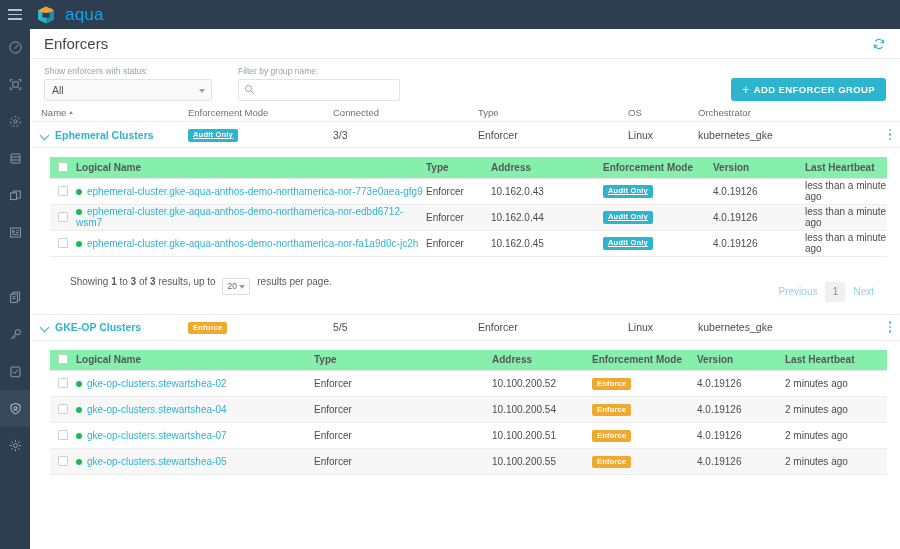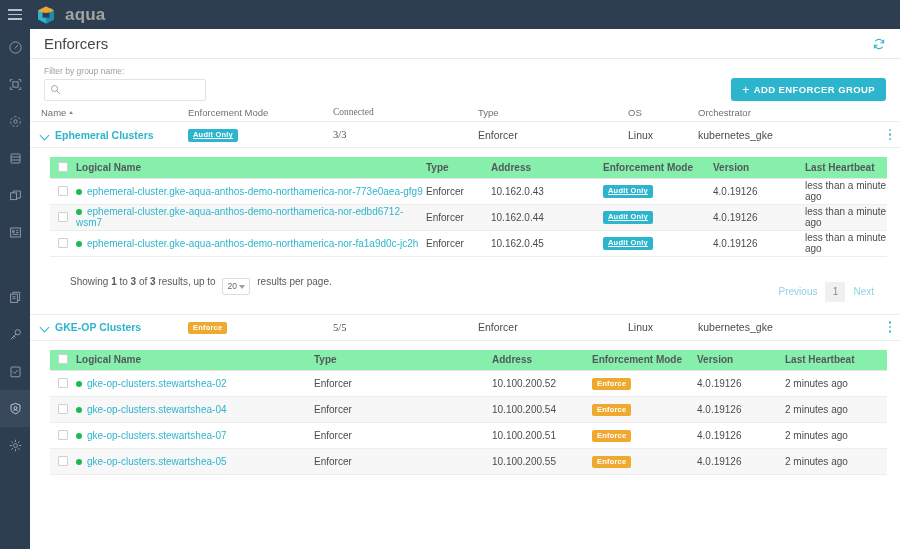--- a/index.html
+++ b/index.html
@@ -15,22 +15,22 @@
     position: absolute; top: 0; left: 0; width: 900px; height: 29px;
     background: #2c3e50; display: flex; align-items: center;
   }
   .hamburger {
     width: 30px; height: 29px; display: flex; flex-direction: column;
     justify-content: center; align-items: center; gap: 3px; cursor: pointer;
   }
   .hamburger span { display: block; width: 14px; height: 1.5px; background: #b9c2cb; }
   .logo-mark { width: 20px; height: 20px; margin-left: 6px; position: relative; }
   .brand-name {
-    color: #a3a3a3; font-size: 17px; margin-left: 9px; letter-spacing: .2px;
-    font-weight: 700;
+    color: #0ea5e9; font-size: 17px; margin-left: 9px; letter-spacing: .2px;
+    font-weight: 400;
   }
 
   
   .rail {
     position: absolute; top: 29px; left: 0; width: 30px; height: 520px;
     background: #2c3e50;
   }
   .rail-item {
     width: 30px; height: 37px; display: flex; align-items: center;
     justify-content: center; cursor: pointer;
@@ -83,21 +83,21 @@
   .add-btn .plus { font-size: 12px; font-weight: 400; line-height: 1; }
 
   
   .outer-head {
     margin-top: 2px; height: 18px; display: flex; align-items: center;
     font-size: 9.5px; color: #6b7076; padding: 0 8px 0 8px; position: relative;
   }
   .outer-head > div, .outer-row > div { flex: none; }
   .c-name { width: 150px; padding-left: 3px; }
   .c-mode { width: 145px; }
-  .c-conn { width: 145px; font-family: Liberation Serif, serif; }
+  .c-conn { width: 145px; }
   .c-type { width: 150px; }
   .c-os   { width: 70px; }
   .c-orch { width: 150px; }
   .sort-caret {
     display: inline-block; margin-left: 3px;
     border-left: 2.5px solid transparent; border-right: 2.5px solid transparent;
     border-bottom: 3.5px solid #8a8f95; vertical-align: 2px;
   }
 
   .outer-row {
@@ -288,20 +288,27 @@
     <div class="refresh-btn">
       <svg width="14" height="14" viewBox="0 0 20 20" fill="none" stroke="#2eb5ce" stroke-width="1.6">
         <path d="M16.2 8.2A6.4 6.4 0 005.2 5.6" stroke-linecap="round"></path>
         <path d="M3.8 11.8a6.4 6.4 0 0011 2.6" stroke-linecap="round"></path>
         <path d="M16.6 4.2v4h-4M3.4 15.8v-4h4" stroke-linecap="round" stroke-linejoin="round"></path>
       </svg>
     </div>
   </div>
 
   <div class="filters">
+    <div>
+      <label class="field-label">Show enforcers with status:</label>
+      <div class="select-wrap">
+        <div class="fake-select">All</div>
+        <span class="caret"></span>
+      </div>
+    </div>
     <div>
       <label class="field-label">Filter by group name:</label>
       <div class="search-wrap">
         <span class="search-ico">
           <svg width="11" height="11" viewBox="0 0 16 16" fill="none" stroke="#9aa0a6" stroke-width="1.4">
             <circle cx="6.6" cy="6.6" r="4.4"></circle>
               <path d="M10 10l4 4" stroke-linecap="round"></path>
           </svg>
         </span>
         <input class="search-box" type="text" placeholder="" style="">

